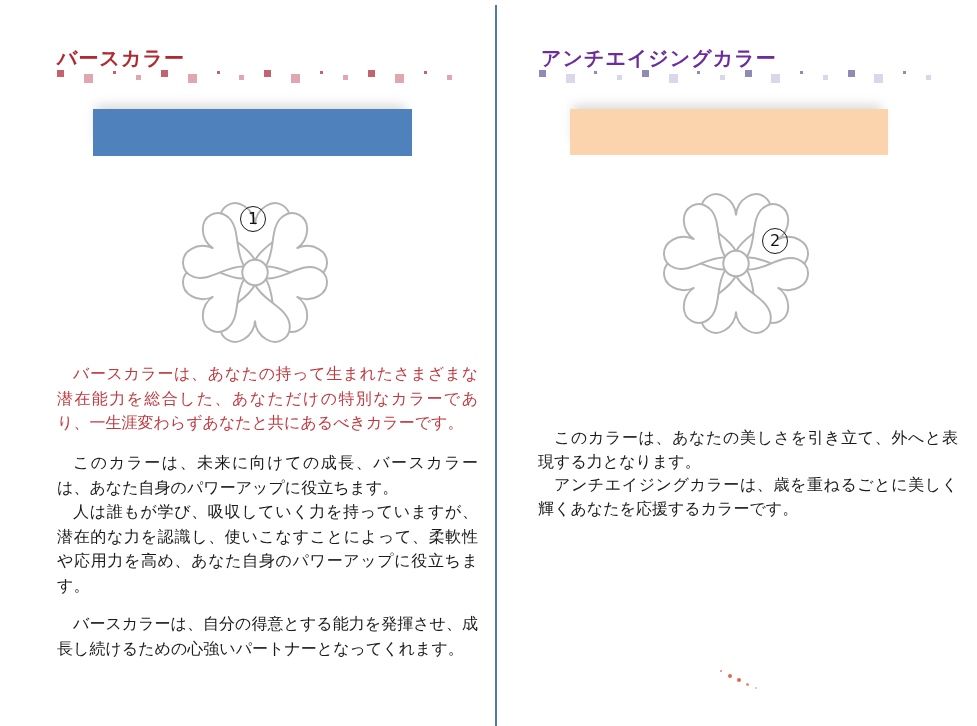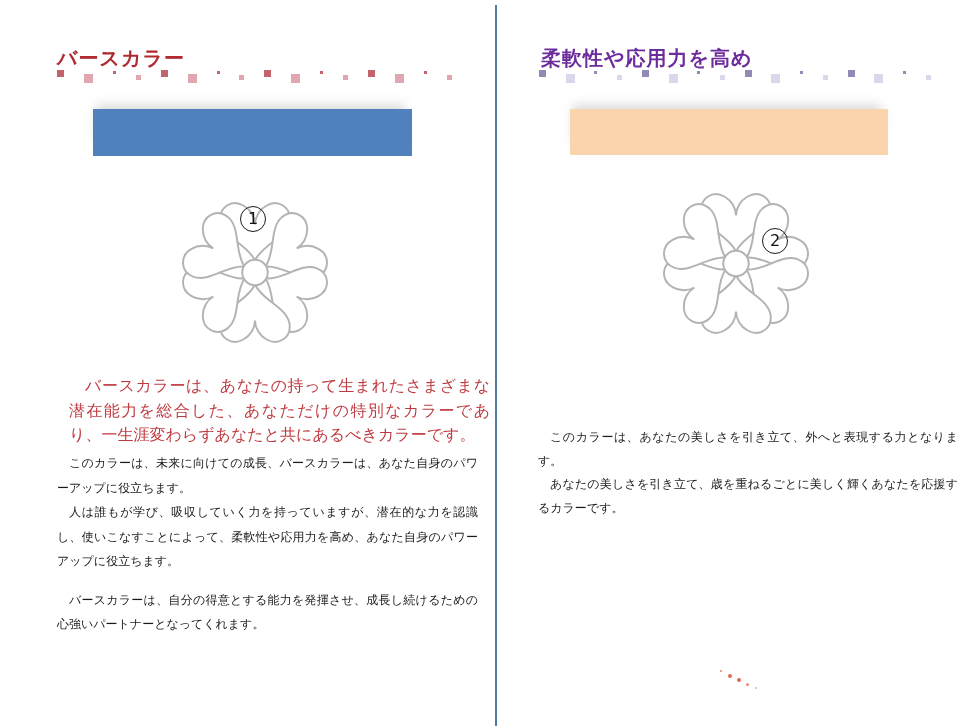--- a/index.html
+++ b/index.html
@@ -22,24 +22,24 @@
   #flower-left{left:180px;top:195px;}
   #flower-right{left:661px;top:186px;}
   .flower svg{display:block;width:100%;height:100%;}
   .flower-badge{
     position:absolute;width:24px;height:24px;border:1.6px solid #1a1a1a;border-radius:50%;
     display:flex;align-items:center;justify-content:center;
     font-family:"DejaVu Sans","Liberation Sans",sans-serif;font-size:16px;color:#111;line-height:1;
   }
   #flower-left .flower-badge{left:60px;top:11px;}
   #flower-right .flower-badge{left:101px;top:42px;}
-  .lead{position:absolute;margin:12px;text-align:justify;text-justify:inter-character;text-indent:1em;font-size:16px;}
+  .lead{position:absolute;margin:0;text-align:justify;text-justify:inter-character;text-indent:1em;font-size:16px;}
   #lead-left{left:57px;top:362px;width:421px;line-height:24.5px;color:var(--left-body-accent);}
   #lead-right{left:538px;top:359px;width:420px;line-height:25px;color:var(--right-body-accent);}
-  .body-block{position:absolute;color:var(--body-text);font-size:12px;}
+  .body-block{position:absolute;color:var(--body-text);font-size:16px;}
   #body-left{left:57px;top:451px;width:421px;line-height:24.5px;}
   #body-right{left:538px;top:426px;width:420px;line-height:23.5px;}
   .body-block p{margin:0;text-align:justify;text-justify:inter-character;text-indent:1em;}
   #body-left p.spaced{margin-top:14px;}
   .corner-deco{position:absolute;left:0;top:0;width:100%;height:100%;pointer-events:none;}
   .corner-dot{position:absolute;border-radius:50%;}
 </style>
 </head>
 <body>
 
@@ -87,21 +87,21 @@
   </div>
 
   <p class="lead" id="lead-left">バースカラーは、あなたの持って生まれたさまざまな潜在能力を総合した、あなただけの特別なカラーであり、一生涯変わらずあなたと共にあるべきカラーです。</p>
 
   <div class="body-block" id="body-left">
     <p>このカラーは、未来に向けての成長、バースカラーは、あなた自身のパワーアップに役立ちます。</p>
     <p>人は誰もが学び、吸収していく力を持っていますが、潜在的な力を認識し、使いこなすことによって、柔軟性や応用力を高め、あなた自身のパワーアップに役立ちます。</p>
     <p class="spaced">バースカラーは、自分の得意とする能力を発揮させ、成長し続けるための心強いパートナーとなってくれます。</p>
   </div>
 
-  <h1 class="col-title" id="title-right">柔軟性や応用力を高め</h1>
+  <h1 class="col-title" id="title-right">アンチエイジングカラー</h1>
   <div class="deco-strip" id="strip-right">
       <span class="deco-sq" style="height: 7px; width: 7px; margin-top: 0px; background: rgb(143, 139, 180);"></span>
       <span class="deco-sq" style="height: 9px; width: 9px; margin-top: 4px; background: rgb(217, 215, 234);"></span>
       <span class="deco-sq" style="height: 3px; width: 3px; margin-top: 1px; background: rgb(143, 139, 180);"></span>
       <span class="deco-sq" style="height: 5px; width: 5px; margin-top: 5px; background: rgb(217, 215, 234);"></span>
       <span class="deco-sq" style="height: 7px; width: 7px; margin-top: 0px; background: rgb(143, 139, 180);"></span>
       <span class="deco-sq" style="height: 9px; width: 9px; margin-top: 4px; background: rgb(217, 215, 234);"></span>
       <span class="deco-sq" style="height: 3px; width: 3px; margin-top: 1px; background: rgb(143, 139, 180);"></span>
       <span class="deco-sq" style="height: 5px; width: 5px; margin-top: 5px; background: rgb(217, 215, 234);"></span>
       <span class="deco-sq" style="height: 7px; width: 7px; margin-top: 0px; background: rgb(143, 139, 180);"></span>
@@ -129,21 +129,21 @@
         <use href="#petal-b" transform="rotate(300)"></use>
         <circle r="17"></circle>
       </g>
     </svg>
     <span class="flower-badge">2</span>
   </div>
 
 
   <div class="body-block" id="body-right">
     <p>このカラーは、あなたの美しさを引き立て、外へと表現する力となります。</p>
-    <p>あなたの美しさを引き立て、歳を重ねるごとに美しく輝くあなたを応援するカラーです。</p>
+    <p>アンチエイジングカラーは、歳を重ねるごとに美しく輝くあなたを応援するカラーです。</p>
   </div>
 
   <div class="corner-deco">
       <span class="corner-dot" style="left: 720px; top: 670px; height: 2px; width: 2px; background: rgb(228, 131, 109);"></span>
       <span class="corner-dot" style="left: 728px; top: 674px; height: 4px; width: 4px; background: rgb(222, 106, 80);"></span>
       <span class="corner-dot" style="left: 737px; top: 678px; height: 4px; width: 4px; background: rgb(222, 106, 80);"></span>
       <span class="corner-dot" style="left: 746px; top: 683px; height: 3px; width: 3px; background: rgb(229, 143, 116);"></span>
       <span class="corner-dot" style="left: 755px; top: 687px; height: 2px; width: 2px; background: rgb(237, 179, 160);"></span>
     </div>
 

